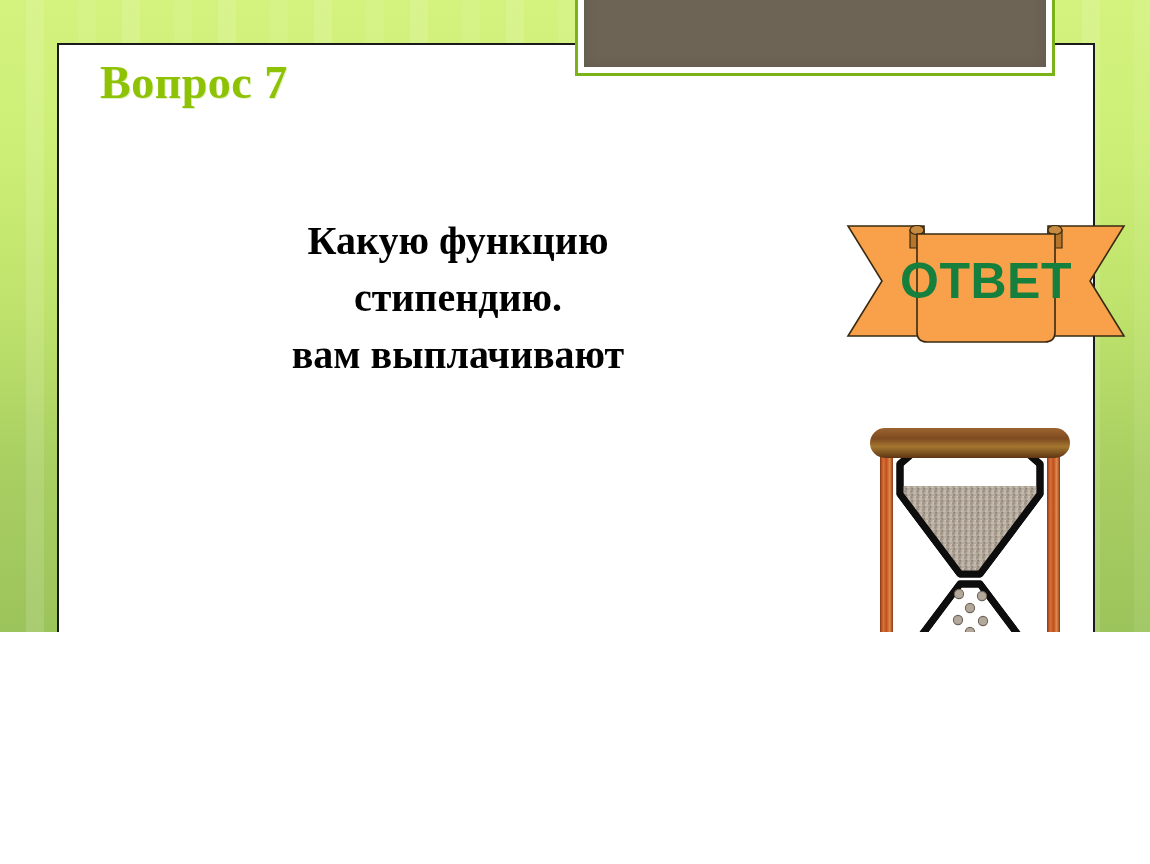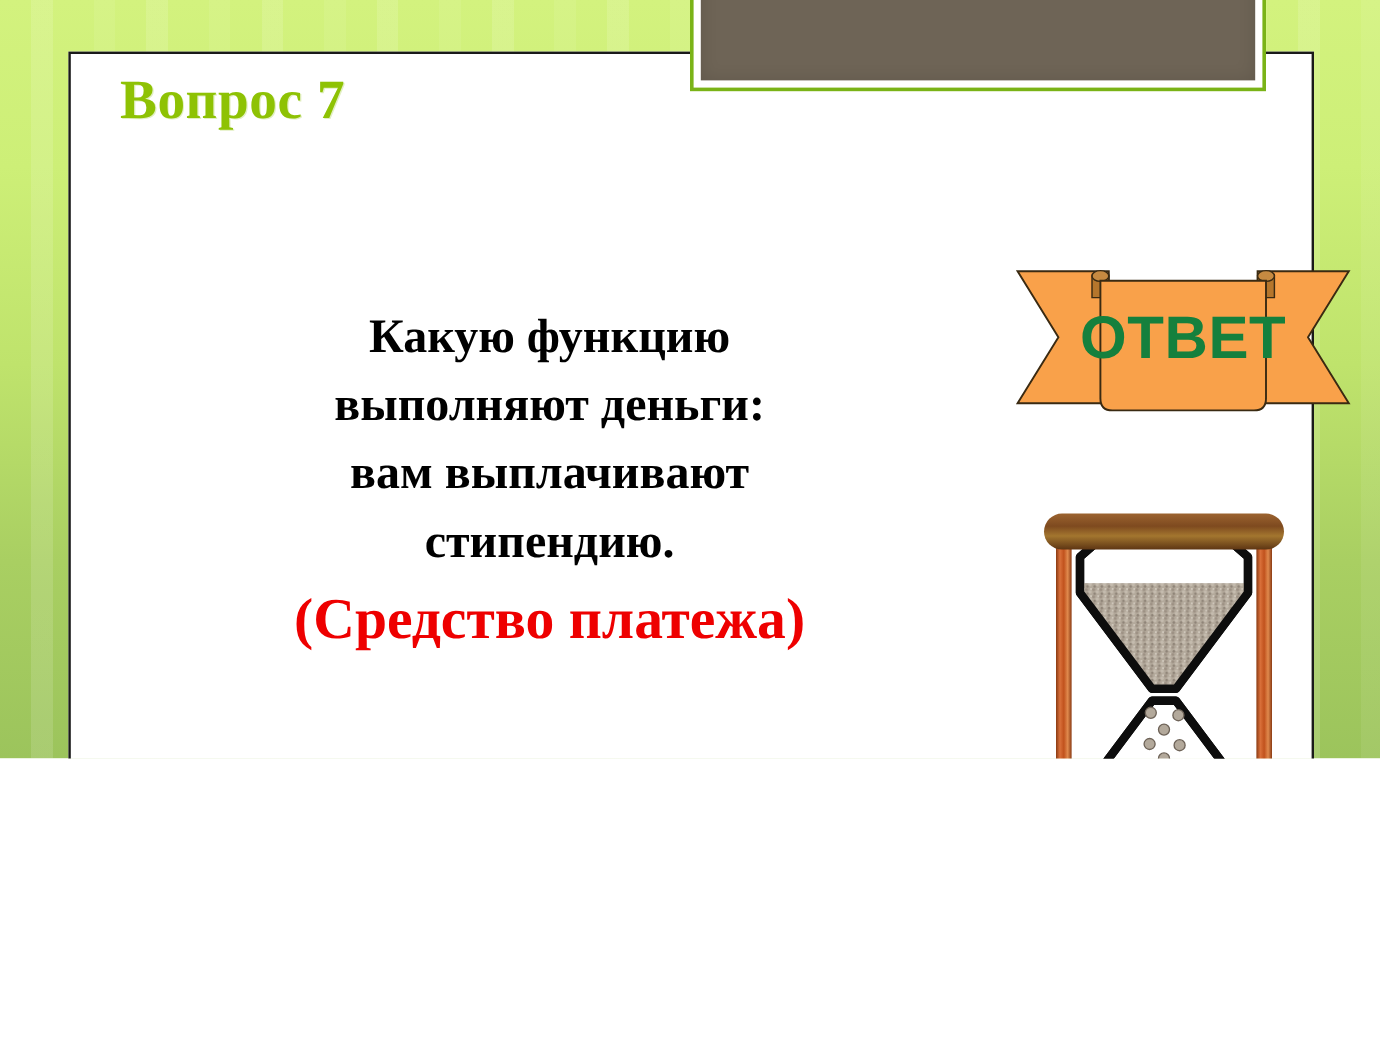--- a/index.html
+++ b/index.html
@@ -91,21 +91,20 @@
     white-space: nowrap;
   }
 
   
   .body-block {
     position: absolute;
     left: 120px;
     top: 212px;
     width: 676px;
     text-align: center;
-    margin-top: 39px;
   }
   .body-line {
     font-size: 40px;
     font-weight: bold;
     color: #000000;
     line-height: 57px;
     white-space: nowrap;
   }
   .answer-line {
     font-size: 48px;
@@ -184,24 +183,22 @@
   <div class="content-box"></div>
 
   <div class="plaque">
     <div class="plaque-inner"></div>
   </div>
 
   <div class="slide-title">Вопрос 7</div>
 
   <div class="body-block">
     <div class="body-line">Какую функцию</div>
-    <div class="body-line">выполняют деньги:</div>
+    <div class="body-line">стипендию.</div>
     <div class="body-line">вам выплачивают</div>
-    <div class="body-line">стипендию.</div>
-    <div class="answer-line">(Средство платежа)</div>
   </div>
 
   <div class="banner">
     <svg width="280" height="126" viewBox="0 0 280 126">
 
       <path d="M2 8 L78 8 L78 118 L2 118 L36 63 Z" fill="#f9a14a" stroke="#3a2a12" stroke-width="1.6"></path>
 
       <path d="M202 8 L278 8 L244 63 L278 118 L202 118 Z" fill="#f9a14a" stroke="#3a2a12" stroke-width="1.6"></path>
 
       <path d="M64 12 L78 12 L78 30 L64 30 Z" fill="#b5762c" stroke="#3a2a12" stroke-width="1.2"></path>

